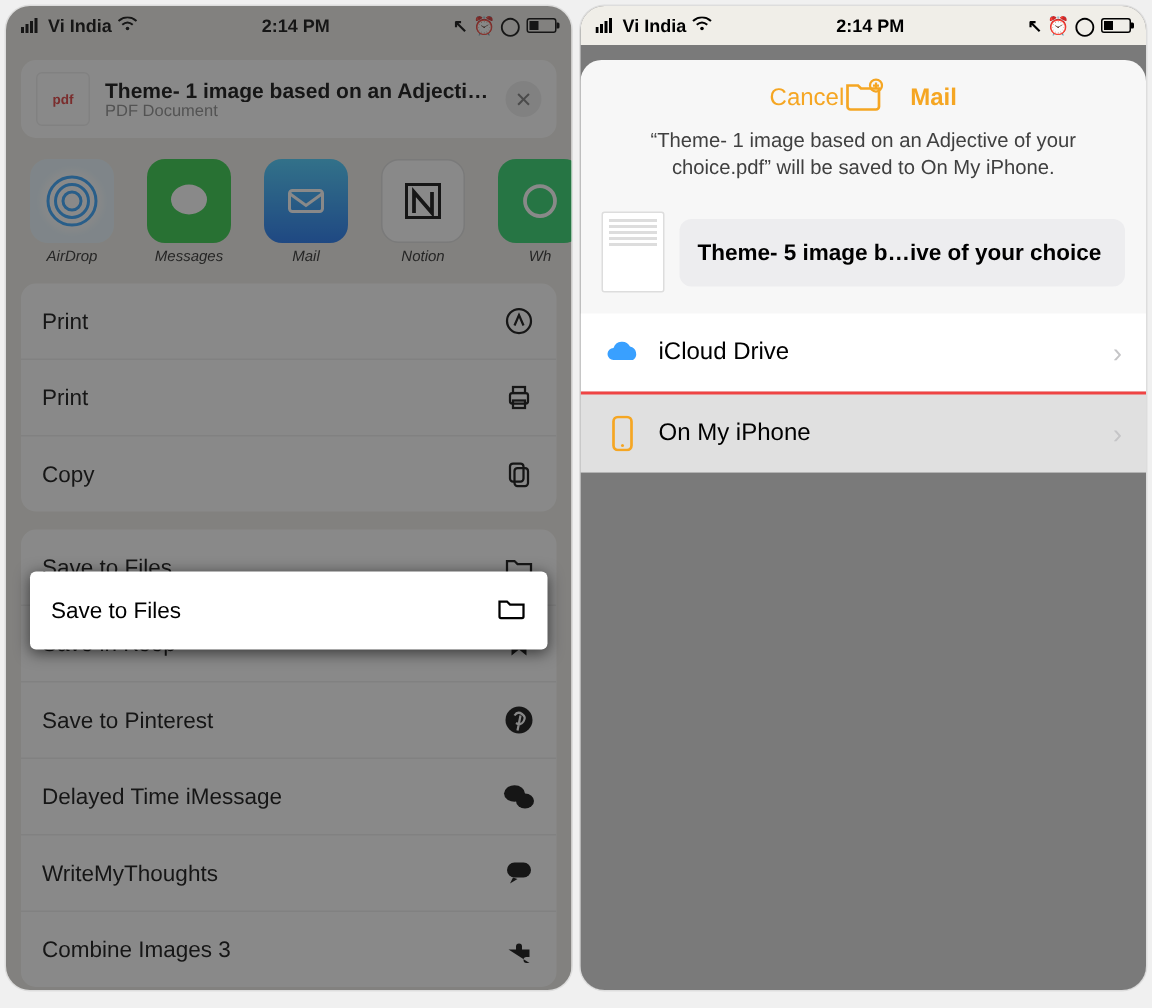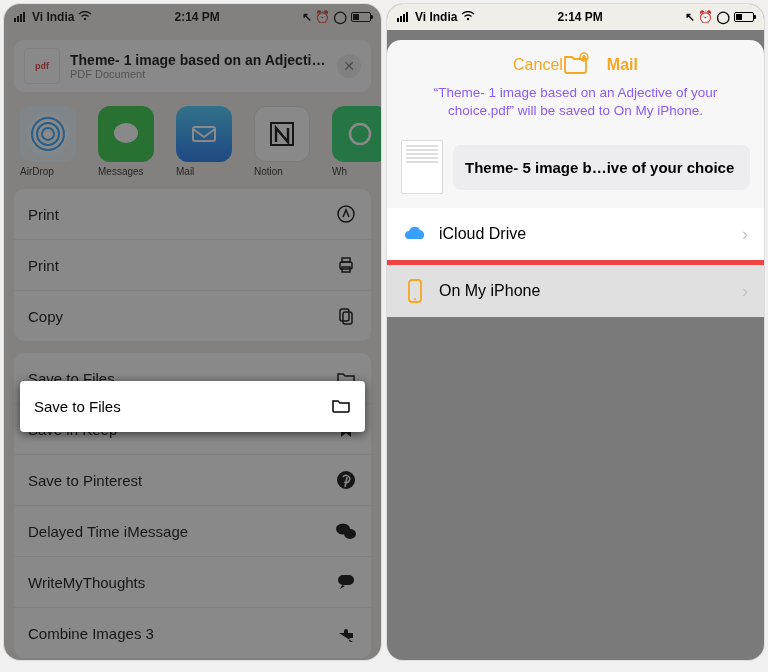--- a/index.html
+++ b/index.html
@@ -64,21 +64,21 @@
   .file-card .ttl { font-size:14px; font-weight:600; white-space:nowrap; overflow:hidden; text-overflow:ellipsis; }
   .file-card .sub { font-size:11px; color:#888; }
   .file-card .close {
     width:24px; height:24px; border-radius:50%; background:#eee;
     display:flex; align-items:center; justify-content:center;
     font-size:14px; color:#777;
   }
   .approw {
     display:flex; gap:22px; padding:6px 16px 8px; overflow:hidden;
   }
-  .appitem { width:62px; text-align:left; }
+  .appitem { width:62px; text-align:center;font-style:italic; }
   .appicon {
     width:56px; height:56px; border-radius:12px; margin:0 auto 4px;
     display:flex; align-items:center; justify-content:center;
     background:#fff;
   }
   .appicon.airdrop { background: radial-gradient(circle,#fff 40%,#e8f7ff 60%); }
   .appicon.msg { background:#29c940; }
   .appicon.mail { background: linear-gradient(#3fcaff,#1570f0); }
   .appicon.notion { background:#fff; border:1px solid #ddd; }
   .appicon.wa { background:#25d366; }
@@ -119,21 +119,21 @@
   }
   .sheet-header {
     display:flex; align-items:center; justify-content:center;
     padding:12px 16px 6px;
   }
   .sheet-header .btn { color:#f5a623; font-size:16px; font-weight:500; }
   .sheet-header .btn.save { font-weight:700; }
   .sheet-header .newfolder { color:#f5a623; margin-right:12px; }
   .sheet-header .right-group { display:flex; align-items:center; gap:6px; }
   .save-desc {
-    text-align:center; font-size:13.5px; color:#8b5cf6;
+    text-align:center; font-size:13.5px; color:#404040;
     padding:0 34px 12px;
     line-height:1.35;
   }
   .filename-row {
     display:flex; align-items:center; gap:10px;
     padding:8px 14px 14px;
   }
   .filename-row .doc-thumb {
     width:42px; height:54px; border:1px solid #ddd; background:#fff;
     border-radius:2px;
@@ -142,21 +142,21 @@
   .filename-row .doc-thumb span { display:block; height:2px; background:#ddd; }
   .filename-field {
     flex:1; background:#ededef; border-radius:8px;
     padding:14px 12px; font-size:15px; font-weight:700;
     white-space:nowrap; overflow:hidden; text-overflow:ellipsis;
   }
   .loc-list { background:#fff; }
   .loc-row {
     display:flex; align-items:center; gap:12px;
     padding:14px 16px;
-    border-top:5px solid #ef4444;
+    border-top:2px solid #ef4444;
     font-size:16px;
   }
   .loc-row:first-child { border-top:none; }
   .loc-row .locicon { width:24px; height:24px; display:flex; align-items:center; justify-content:center; }
   .loc-row .label { flex:1; }
   .loc-row .chev { color:#c5c5c7; font-size:18px; }
   .loc-row.selected { background:#e0e0e0; }
   .right-fill { flex:1; background:#7a7a7a; }
   .phone-right .statusbar { color:#000; position:relative; z-index:2; background:#f0eee8; }
 

